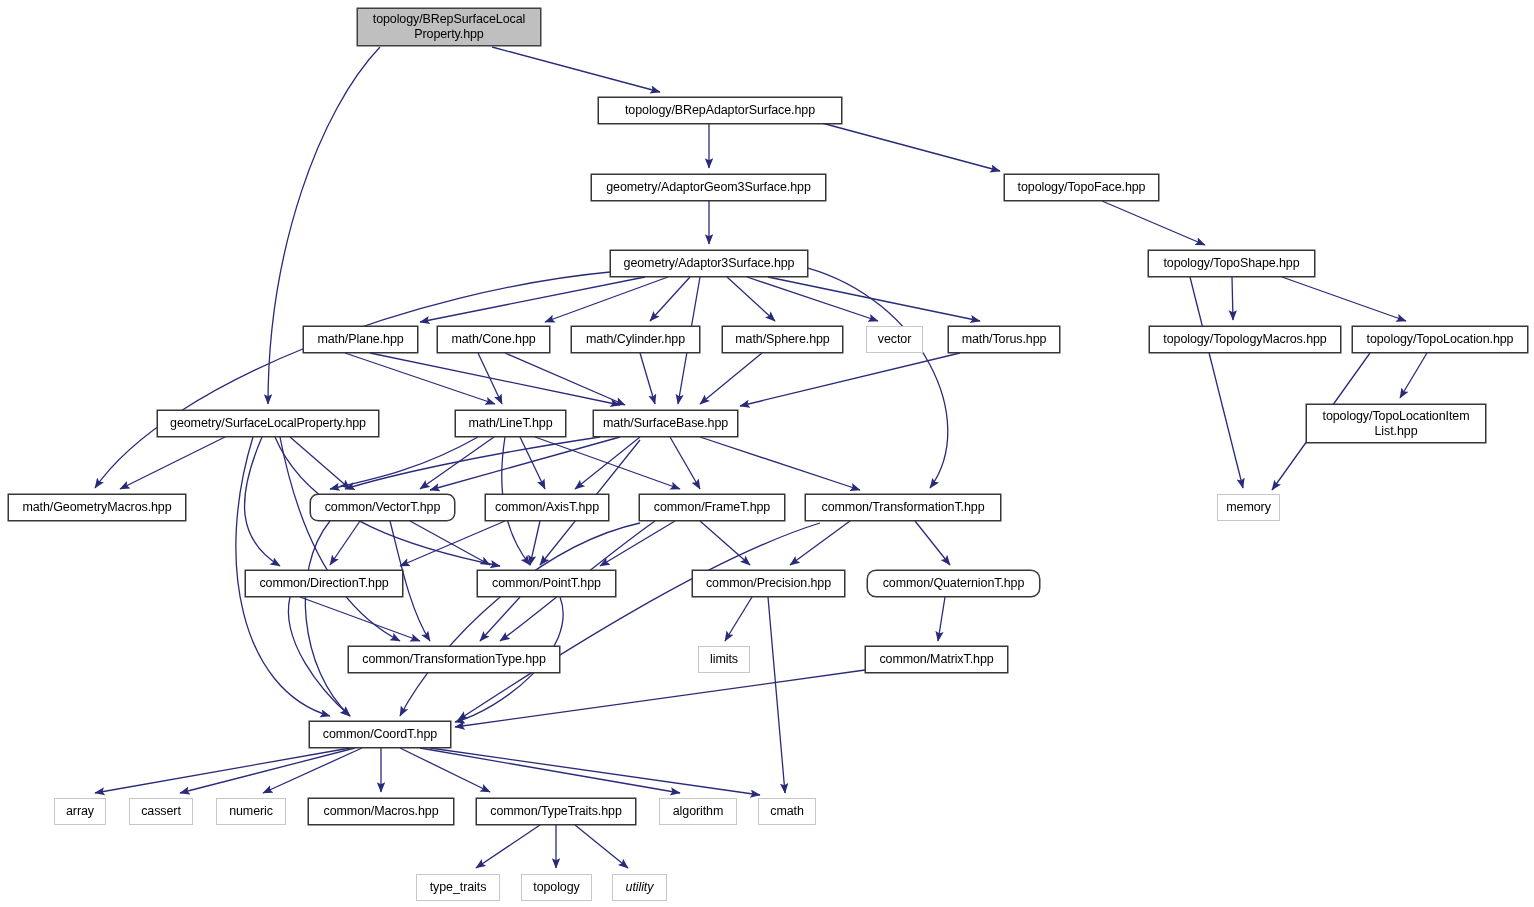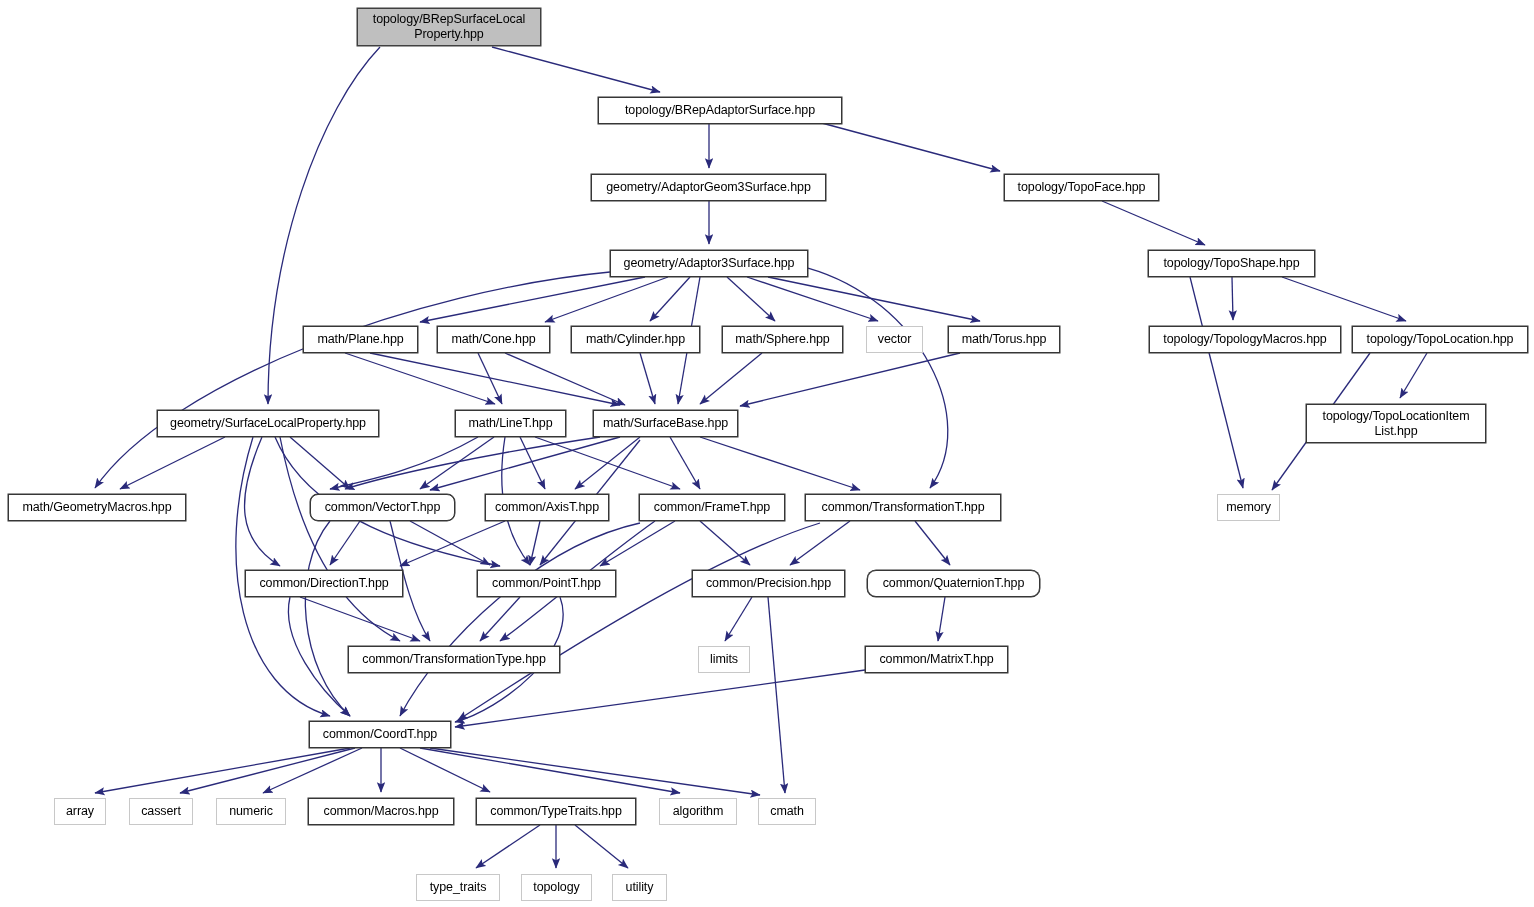--- a/index.html
+++ b/index.html
@@ -177,15 +177,15 @@
       <div class="node local" style="left: 309px; top: 721px; width: 142px; height: 27px;">common/CoordT.hpp</div>
       <div class="node sys" style="left: 54px; top: 798px; width: 52px; height: 27px;">array</div>
       <div class="node sys" style="left: 129px; top: 798px; width: 64px; height: 27px;">cassert</div>
       <div class="node sys" style="left: 216px; top: 798px; width: 70px; height: 27px;">numeric</div>
       <div class="node local" style="left: 308px; top: 798px; width: 146px; height: 27px;">common/Macros.hpp</div>
       <div class="node local" style="left: 476px; top: 798px; width: 160px; height: 27px;">common/TypeTraits.hpp</div>
       <div class="node sys" style="left: 659px; top: 798px; width: 78px; height: 27px;">algorithm</div>
       <div class="node sys" style="left: 758px; top: 798px; width: 58px; height: 27px;">cmath</div>
       <div class="node sys" style="left: 416px; top: 874px; width: 84px; height: 27px;">type_traits</div>
       <div class="node sys" style="left: 521px; top: 874px; width: 71px; height: 27px;">topology</div>
-      <div class="node sys" style="left: 612px; top: 874px; width: 55px; height: 27px;">utility</div>
+      <div class="node sys" style="left: 612px; top: 874px; width: 55px; height: 27px; font-style: italic;">utility</div>
     </div>
 </div>
 
 </body></html>

